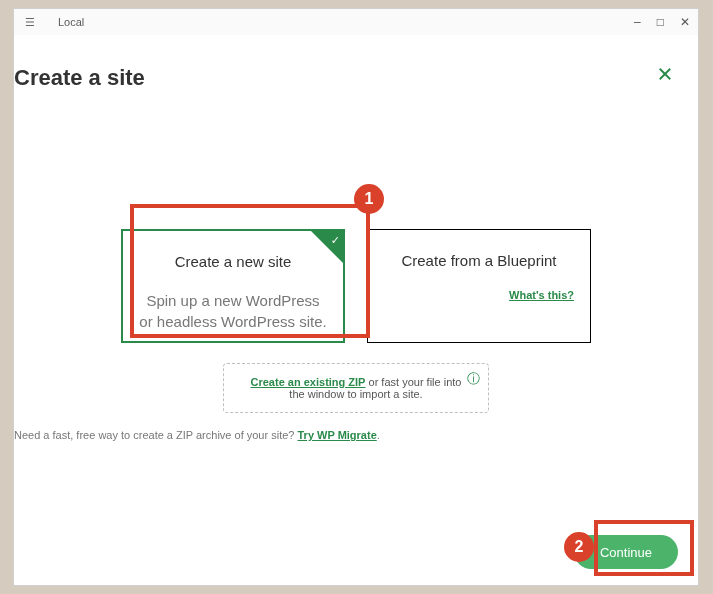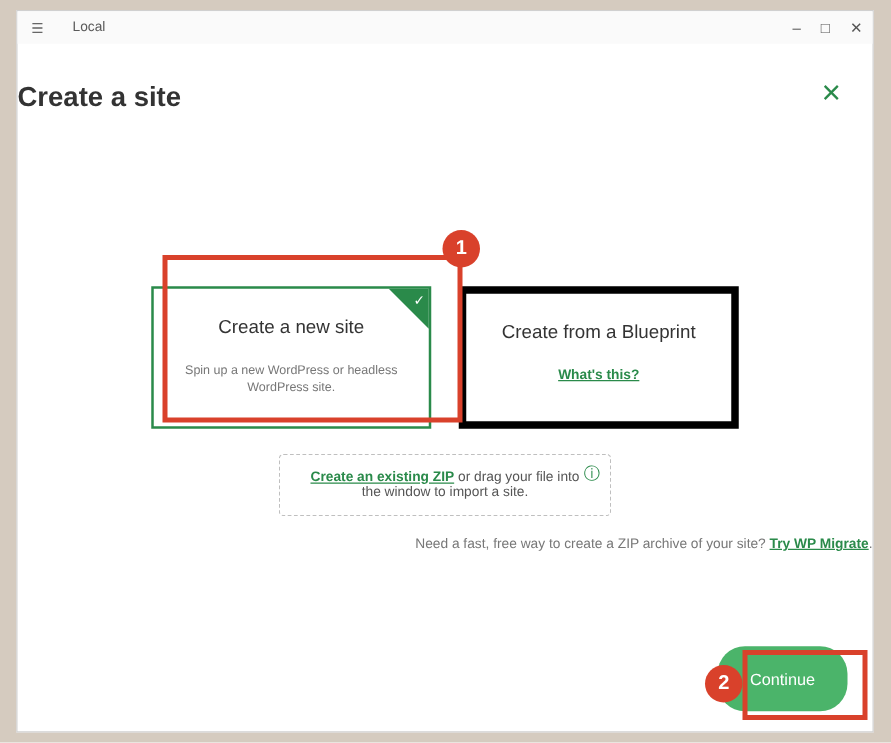--- a/index.html
+++ b/index.html
@@ -56,21 +56,21 @@
   .options-row {
     display: flex;
     justify-content: center;
     gap: 22px;
     margin-top: 138px;
     position: relative;
   }
   .option-card {
     width: 224px;
     height: 114px;
-    border: 6px solid #000000;
+    border: 1px solid #000000;
     background: #fff;
     padding: 22px 16px 12px 16px;
     text-align: center;
     position: relative;
     cursor: pointer;
   }
   .option-card.selected {
     border: 2px solid #2a8a4a;
   }
   .option-card .corner {
@@ -85,32 +85,33 @@
     top: 3px; right: 3px;
     color: #fff;
     font-size: 11px;
   }
   .option-card .card-title {
     font-size: 15px;
     color: #333;
     margin-bottom: 20px;
   }
   .option-card .card-desc {
-    font-size: 10px;
+    font-size: 15px;
     color: #777;
     line-height: 1.4;
   }
   .option-card .whats-this {
     display: block;
     margin-top: 18px;
     font-size: 11px;
     color: #2a8a4a;
     font-weight: 600;
     text-decoration: underline;
     cursor: pointer;
+    text-align: right;
   }
 
   .zip-box {
     width: 266px;
     margin: 20px auto 0 auto;
     border: 1px dashed #bfbfbf;
     border-radius: 4px;
     padding: 12px 18px 12px 18px;
     text-align: center;
     font-size: 11px;
@@ -124,41 +125,41 @@
     font-size: 13px;
   }
   .zip-box .zip-link {
     color: #2a8a4a;
     font-weight: 600;
     text-decoration: underline;
     cursor: pointer;
   }
 
   .hint-line {
-    text-align: right;
+    text-align: left;
     font-size: 11px;
     color: #777;
     margin-top: 16px;
   }
   .hint-line .migrate-link {
     color: #2a8a4a;
     font-weight: 600;
     text-decoration: underline;
     cursor: pointer;
   }
 
   .continue-btn {
     position: absolute;
     right: 20px;
     bottom: 16px;
     background: #4bb46a;
     color: #fff;
     border: none;
     border-radius: 22px;
-    height: 52px;
+    height: 34px;
     padding: 0 26px;
     font-size: 13px;
     cursor: pointer;
   }
 
   
   .annot-box {
     position: absolute;
     border: 4px solid #d9412b;
     pointer-events: none;
@@ -213,21 +214,21 @@
       </div>
 
       <div class="option-card">
         <div class="card-title">Create from a Blueprint</div>
         <a class="whats-this">What's this?</a>
       </div>
     </div>
 
     <div class="zip-box">
       <span class="info-icon">ⓘ</span>
-      <span class="zip-link">Create an existing ZIP</span><span> or drag your file into the window to import a site.</span>
+      <span class="zip-link">Create an existing ZIP</span><span> or fast your file into the window to import a site.</span>
     </div>
 
     <div class="hint-line">
       <span>Need a fast, free way to create a ZIP archive of your site? </span><a class="migrate-link">Try WP Migrate</a><span>.</span>
     </div>
 
     <button class="continue-btn">Continue</button>
   </div>
 </div>
 

